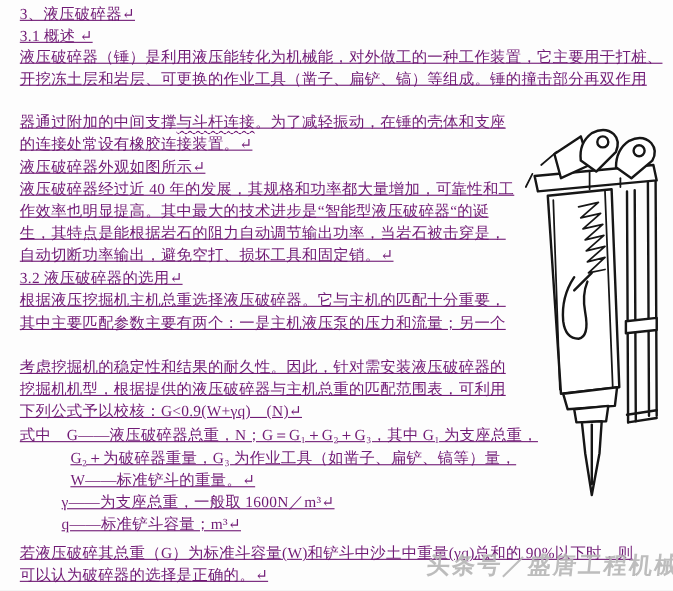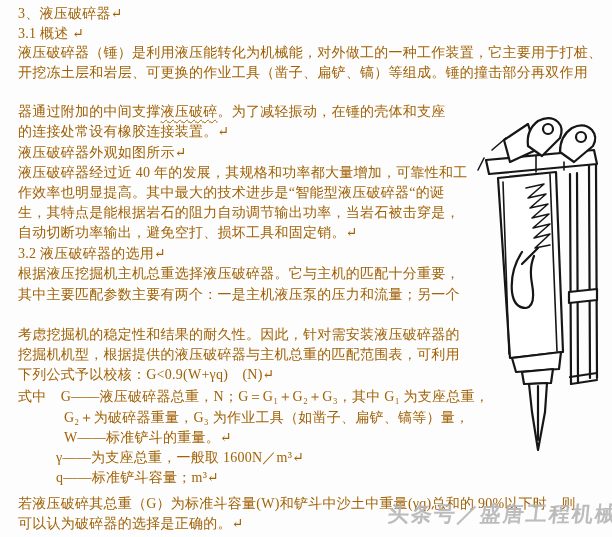--- a/index.html
+++ b/index.html
@@ -11,21 +11,22 @@
     font-family:"Liberation Serif","DejaVu Serif",serif;
     color:#262626;
   }
   .ln{
     position:absolute;
     left:18px;
     white-space:nowrap;
     font-size:14px;
     line-height:19px;
     letter-spacing:0.25px;
-    color:#a16207;
+    color:#701a75;
+    text-decoration:underline;
   }
   .wavy{
     text-decoration:underline;
     text-decoration-style:wavy;
     text-decoration-thickness:1px;
     text-underline-offset:3px;
   }
   #watermark{
     position:absolute;
     left:388px;top:500px;
@@ -51,21 +52,21 @@
 <body>
 
 <div id="page" style="background: rgb(253, 253, 253); color: rgb(38, 38, 38);">
 
   <div class="ln" style="top:4px">3、液压破碎器↵</div>
   <div class="ln" style="top:24px">3.1 概述 ↵</div>
   <div class="ln" style="top:43px">液压破碎器（锤）是利用液压能转化为机械能，对外做工的一种工作装置，它主要用于打桩、</div>
   <div class="ln" style="top:63px">开挖冻土层和岩层、可更换的作业工具（凿子、扁铲、镐）等组成。锤的撞击部分再双作用</div>
 
   <div class="ln" style="top:102px">
-    <span>器通过附加的中间支撑</span><span class="wavy">液压破碎</span><span>。为了减轻振动，在锤的壳体和支座</span>
+    <span>器通过附加的中间支撑</span><span class="wavy">与斗杆连接</span><span>。为了减轻振动，在锤的壳体和支座</span>
   </div>
 
   <div class="ln" style="top:122px">的连接处常设有橡胶连接装置。↵</div>
   <div class="ln" style="top:143px">液压破碎器外观如图所示↵</div>
   <div class="ln" style="top:163px">液压破碎器经过近 40 年的发展，其规格和功率都大量增加，可靠性和工</div>
   <div class="ln" style="top:183px">作效率也明显提高。其中最大的技术进步是“智能型液压破碎器“的诞</div>
   <div class="ln" style="top:203px">生，其特点是能根据岩石的阻力自动调节输出功率，当岩石被击穿是，</div>
   <div class="ln" style="top:223px">自动切断功率输出，避免空打、损坏工具和固定销。↵</div>
   <div class="ln" style="top:244px">3.2 液压破碎器的选用↵</div>
   <div class="ln" style="top:264px">根据液压挖掘机主机总重选择液压破碎器。它与主机的匹配十分重要，</div>

